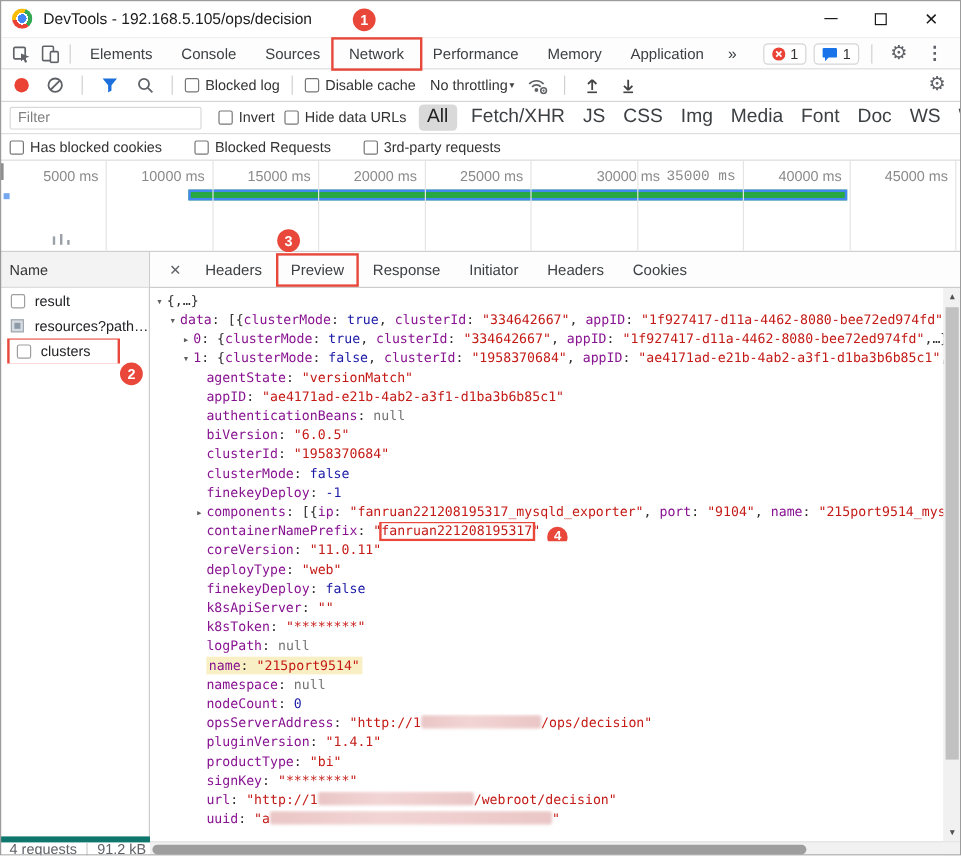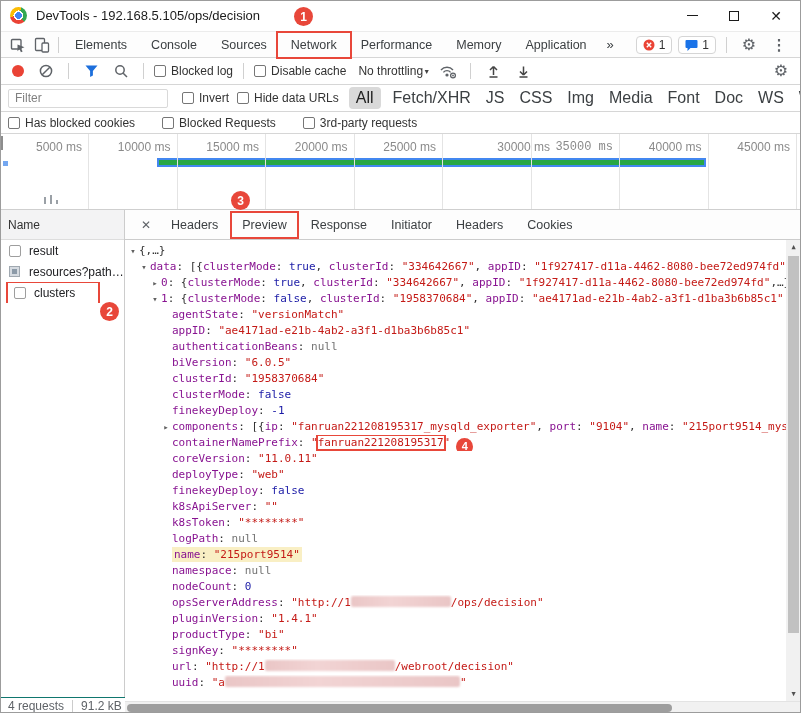--- a/index.html
+++ b/index.html
@@ -71,21 +71,21 @@
 
   
   .main{display:flex;height:503px}
   .leftpanel{width:125px;flex:0 0 auto;border-right:1px solid #ccc;position:relative;background:#fff}
   .lp-header{height:30px;display:flex;align-items:center;padding:0 8px;background:#f3f3f4;border-bottom:1px solid #ddd;color:#333}
   .lp-row{height:21px;display:flex;align-items:center;padding:0 0 0 9px;white-space:nowrap;overflow:hidden}
   .file-icon{width:12px;height:12px;border:1.3px solid #9e9e9e;border-radius:2px;background:#fff;margin-right:8px;flex:0 0 auto}
   .res-icon{width:11px;height:11px;background:#d6dbe1;border:1px solid #a0a8b0;margin-right:9px;flex:0 0 auto;position:relative}
   .res-icon::after{content:"";position:absolute;left:2px;top:2px;width:5px;height:5px;background:#8c9aa8}
   .lp-row-boxed-wrap{display:inline-flex;align-items:center;padding:2px 5px;min-width:88px}
-  .statusbar{position:absolute;left:0;bottom:0;width:125px;height:16px;background:#fff;border-top:1px solid #0f766e;display:flex;align-items:center;padding:0 8px;gap:8px;color:#5f6368;overflow:hidden;white-space:nowrap}
+  .statusbar{position:absolute;left:0;bottom:0;width:125px;height:16px;background:#fff;border-top:5px solid #0f766e;display:flex;align-items:center;padding:0 8px;gap:8px;color:#5f6368;overflow:hidden;white-space:nowrap}
   .status-sep{width:1px;height:12px;background:#ccc;flex:0 0 auto}
 
   
   .rightpanel{flex:1;display:flex;flex-direction:column;min-width:0;background:#fff;position:relative}
   .pv-tabs{height:30px;display:flex;align-items:center;border-bottom:1px solid #ccc;background:#fdfdfd;padding-left:8px}
   .pv-close{width:26px;height:100%;display:flex;align-items:center;justify-content:center;color:var(--icon);font-size:12px}
   .pv-tab{padding:0 9px;height:22px;display:flex;align-items:center;font-size:12.5px;color:#3c4043;margin:0 3px;white-space:nowrap}
   .pv-content{height:461px;overflow:hidden;position:relative;font-family:"DejaVu Sans Mono","Liberation Mono",monospace;font-size:11px;line-height:16px;padding-top:3px;color:#303030}
   .json-line{height:16px;white-space:pre;overflow:hidden}
   .tri{display:inline-block;width:12px;text-align:center;color:#606060;font-size:9px}

